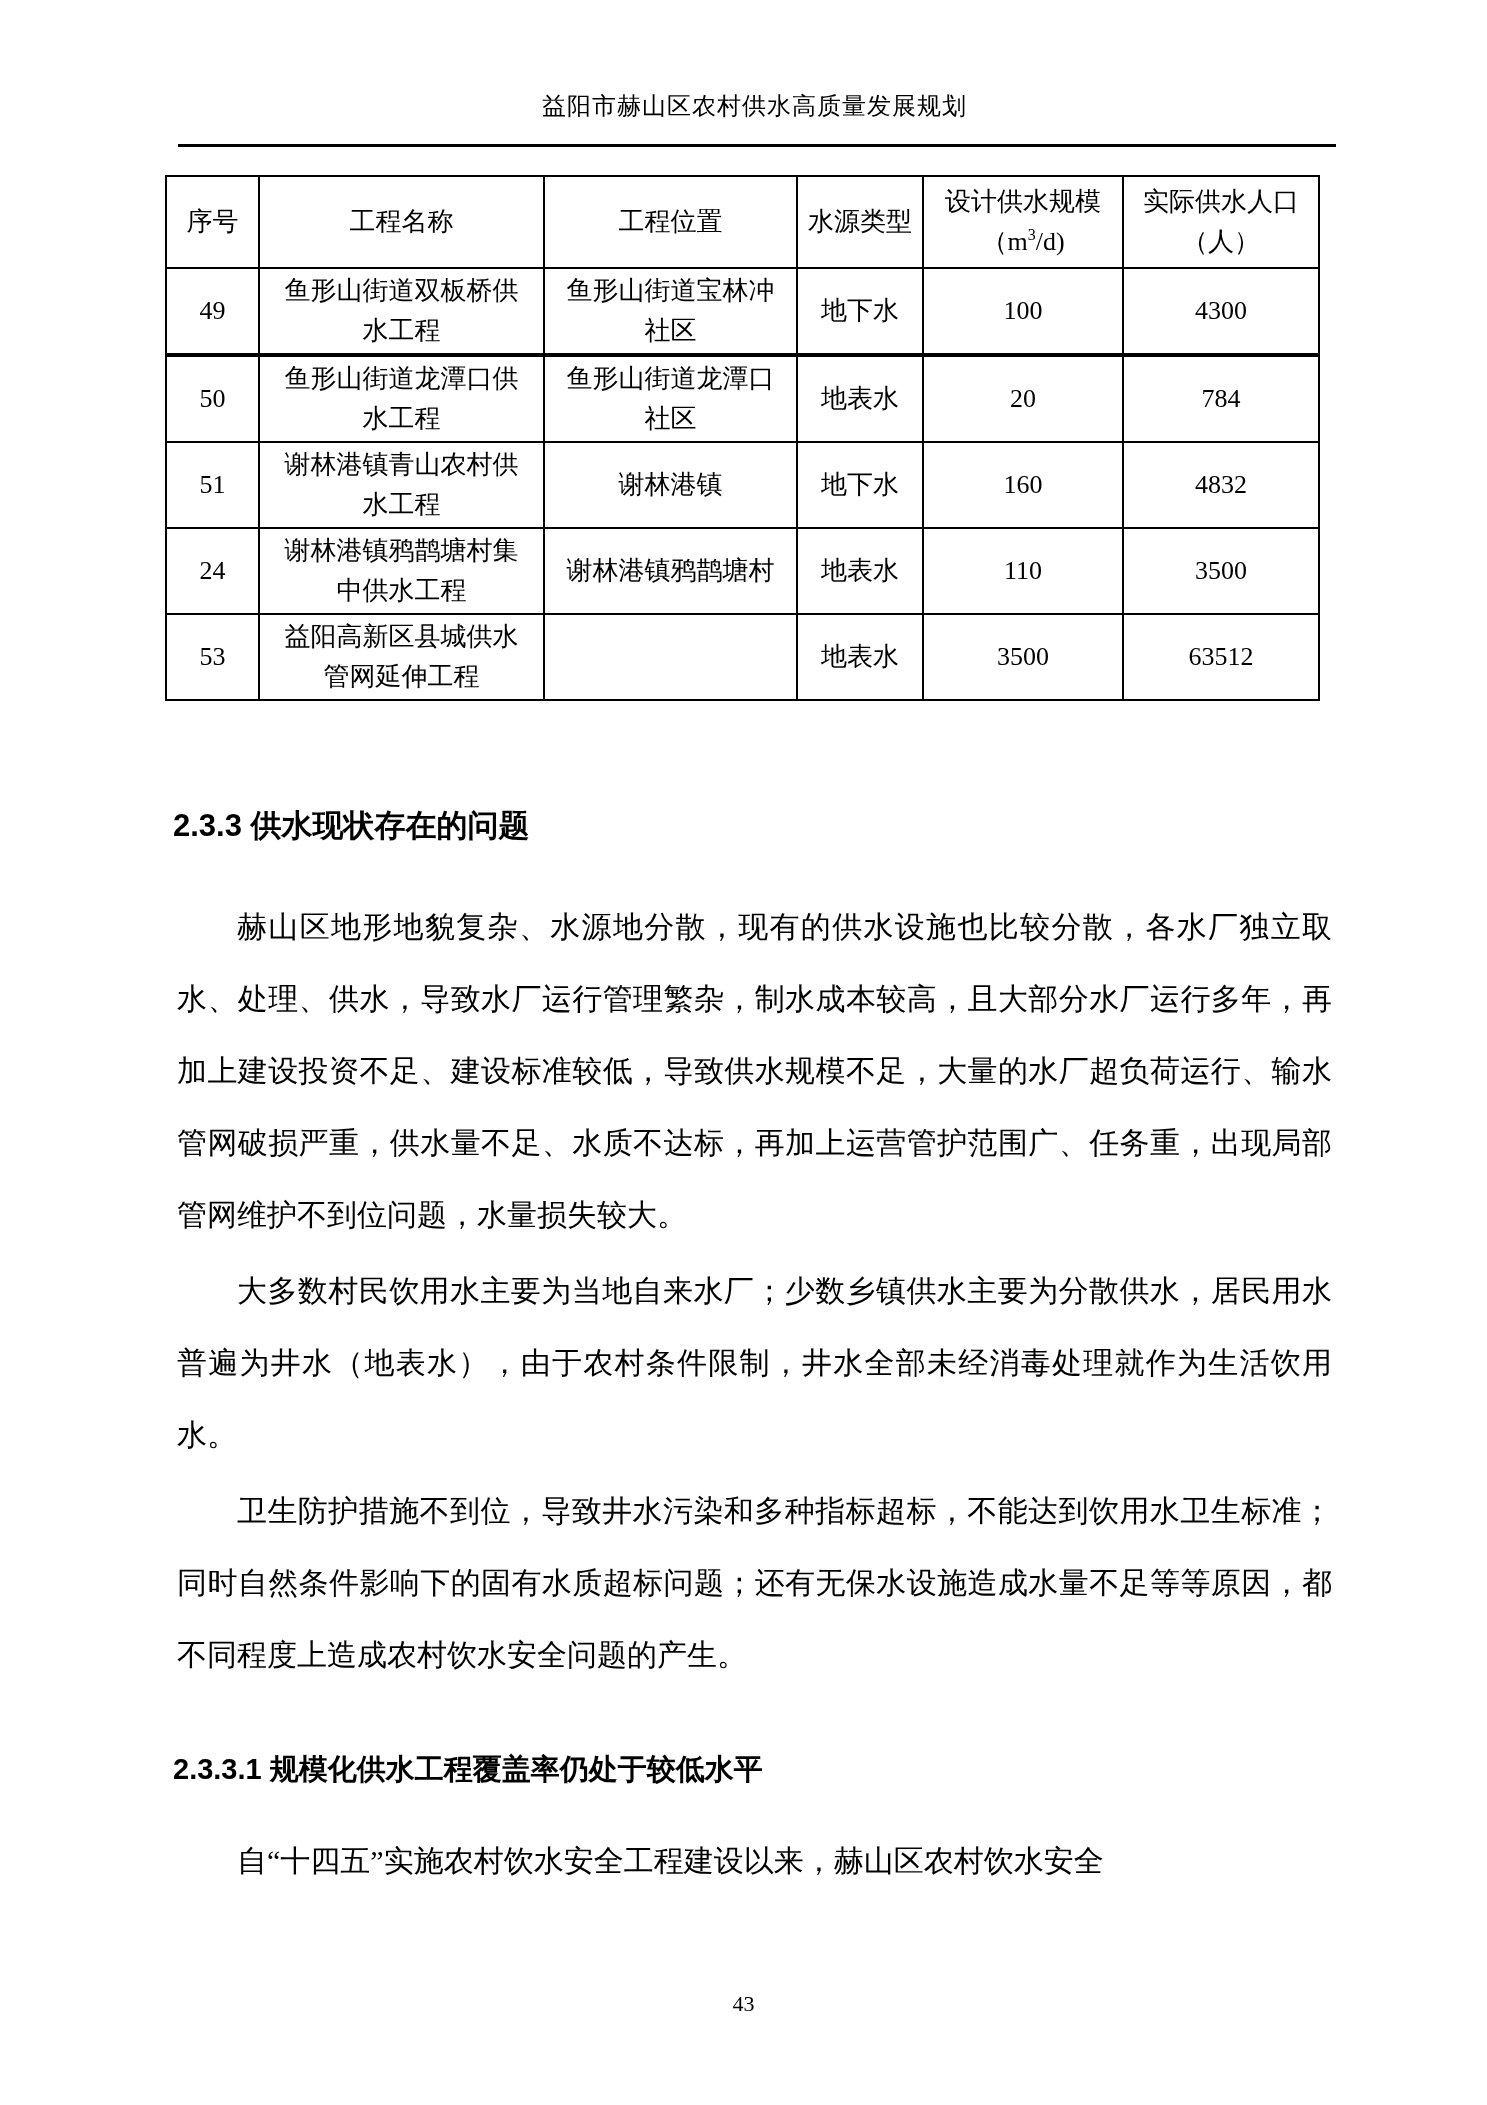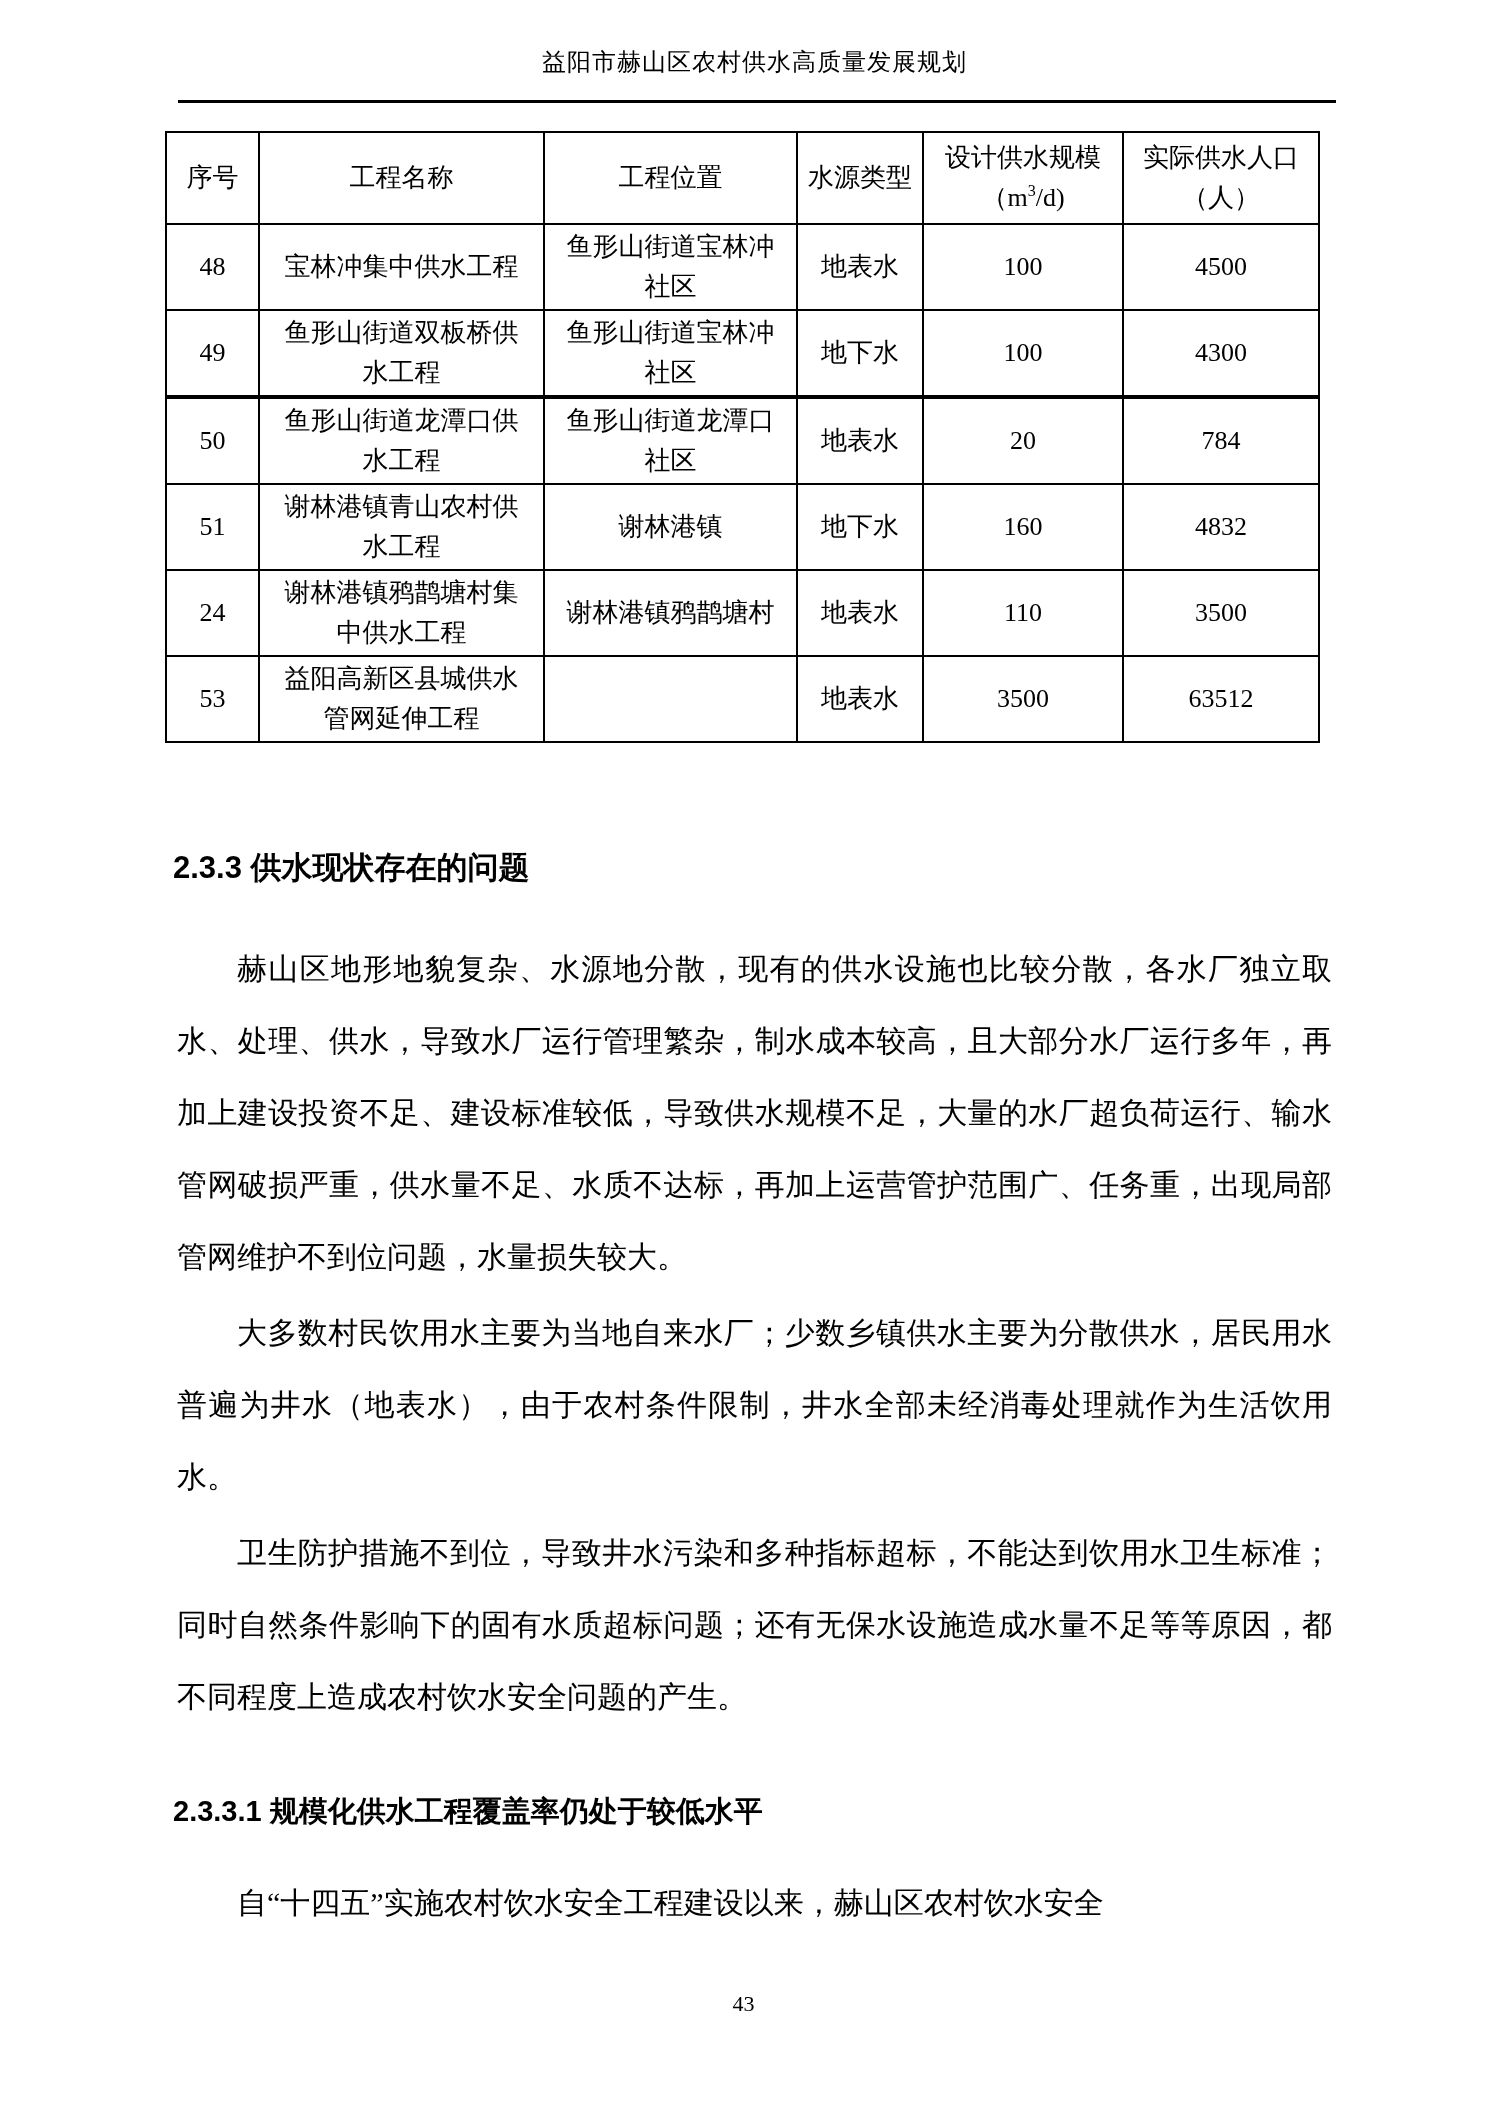--- a/index.html
+++ b/index.html
@@ -9,21 +9,21 @@
   }
   .page {
     position: relative;
     width: 1487px;
     height: 2105px;
     background: #ffffff;
     color: #000000;
     font-family: "Liberation Serif", "DejaVu Serif", serif;
     overflow: hidden;
     box-sizing: border-box;
-    padding-top: 46px;
+    padding-top: 90px;
   }
   .content {
     margin-left: 173px;
     width: 1163px;
   }
   .doc-title {
     text-align: center;
     font-size: 24px;
     line-height: 32px;
     letter-spacing: 1px;
@@ -117,29 +117,20 @@
           <th>序号</th>
           <th>工程名称</th>
           <th>工程位置</th>
           <th>水源类型</th>
           <th><span>设计供水规模</span><br><span>（m</span><sup>3</sup><span>/d)</span></th>
           <th><span>实际供水人口</span><br><span>（人）</span></th>
         </tr>
       </thead>
       <tbody>
         <tr>
-          <td>48</td>
-          <td>宝林冲集中供水工程</td>
-          <td>鱼形山街道宝林冲
-社区</td>
-          <td>地表水</td>
-          <td>100</td>
-          <td>4500</td>
-        </tr>
-        <tr>
           <td>49</td>
           <td>鱼形山街道双板桥供
 水工程</td>
           <td>鱼形山街道宝林冲
 社区</td>
           <td>地下水</td>
           <td>100</td>
           <td>4300</td>
         </tr>
         <tr class="thick-top">

